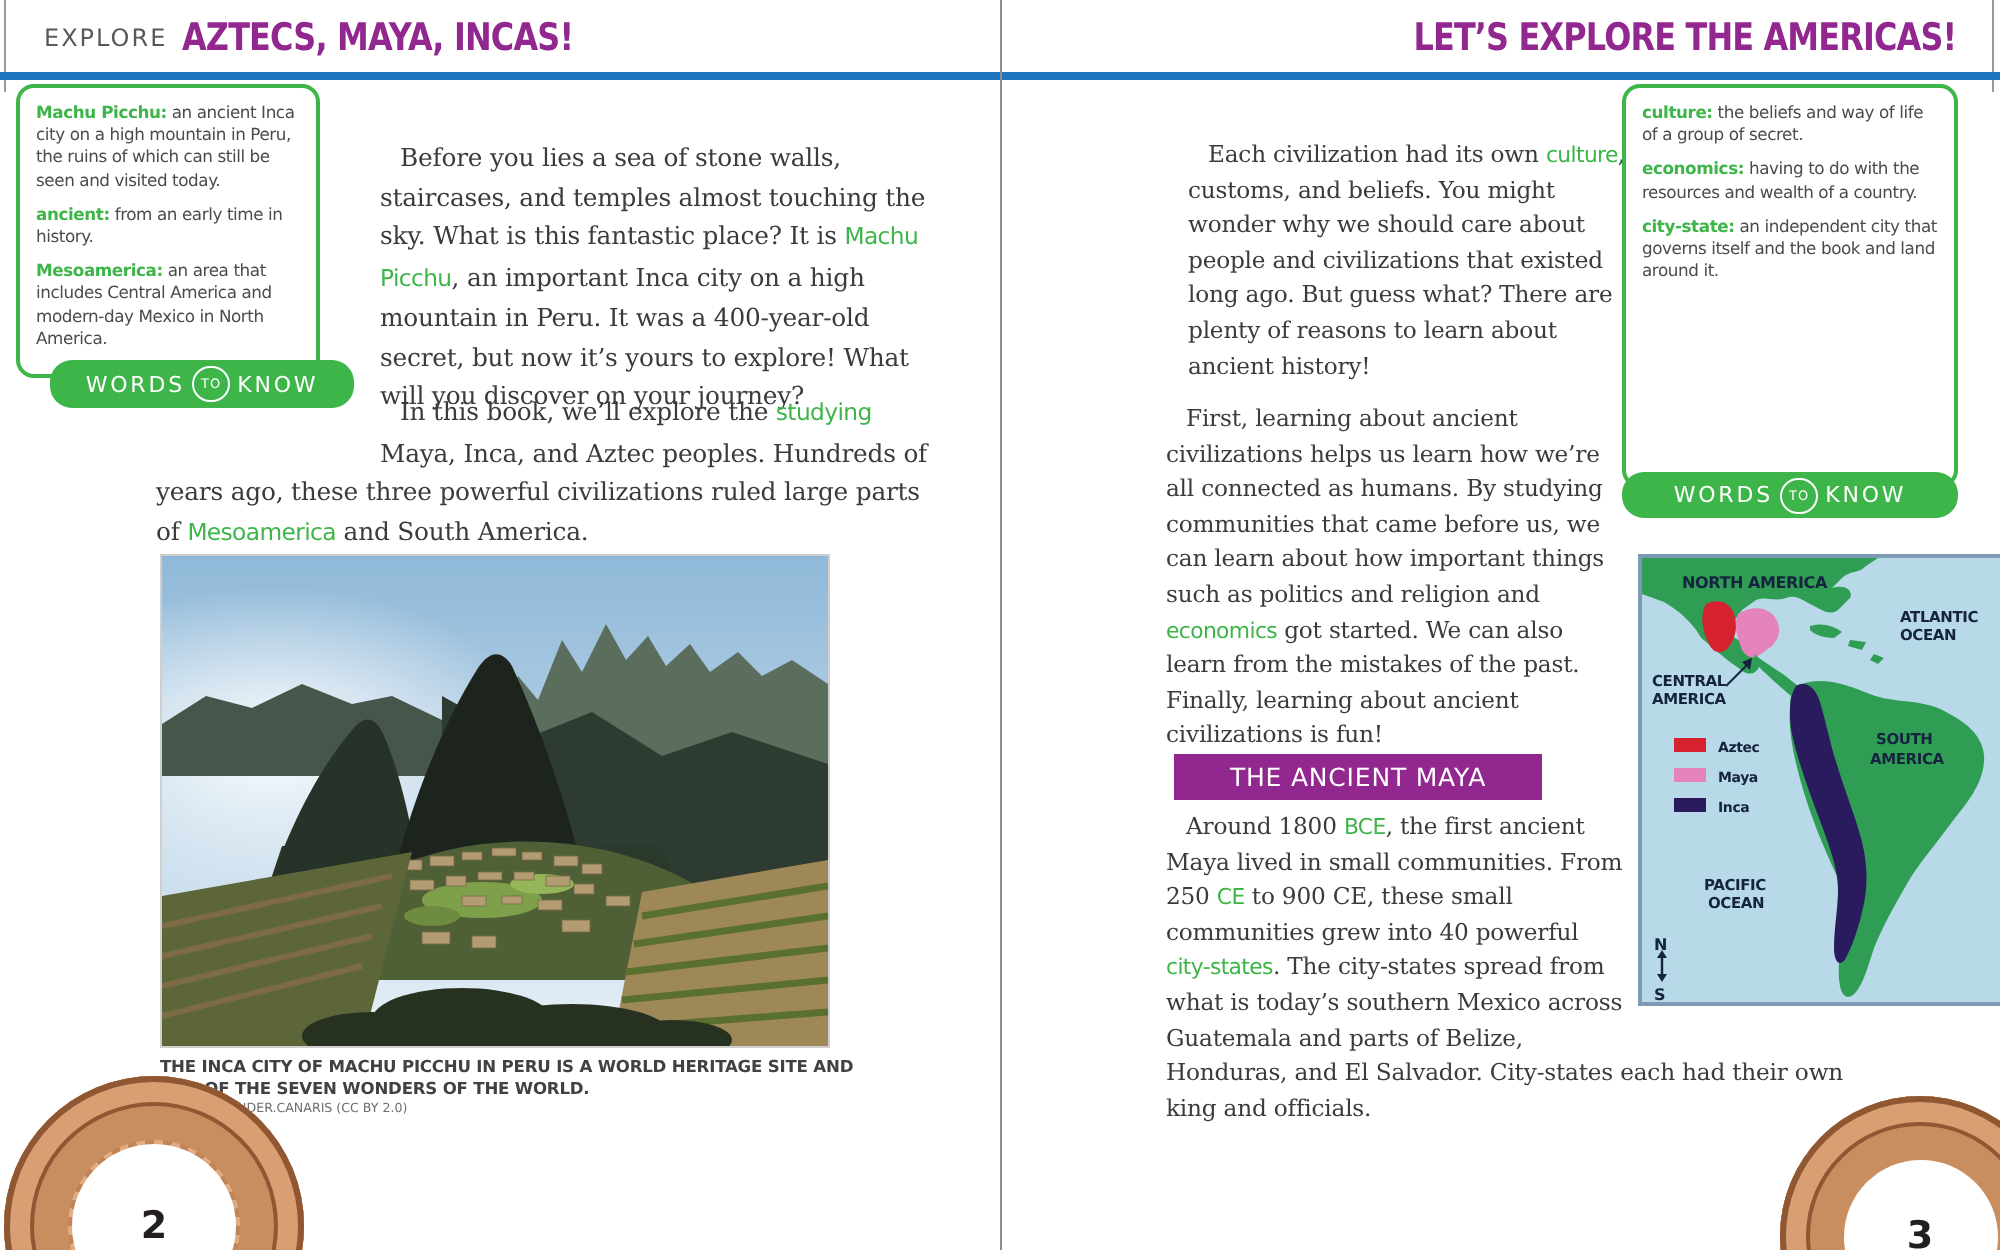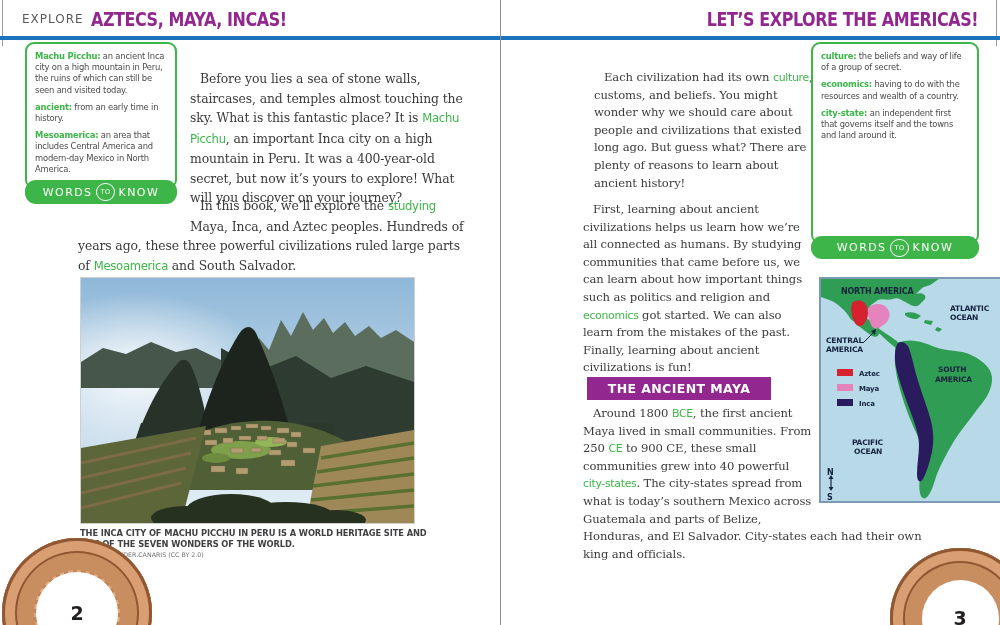--- a/index.html
+++ b/index.html
@@ -30,21 +30,21 @@
            font-size:6.5px;letter-spacing:.5px;padding:4px 3px;margin:0 4px;line-height:8px;}
   
   .para{text-indent:10px;}
   .body-l{font-size:12.4px;line-height:19.5px;letter-spacing:-.1px;}
   .body-r{font-size:11.6px;line-height:17.6px;letter-spacing:-.1px;}
   .kw{font-family:"DejaVu Sans",sans-serif;color:#3eb549;font-size:.94em;letter-spacing:-.3px;}
   .spacer-l{float:left;width:112px;height:40px;}
   .spacer-r{float:right;width:120px;height:106px;}
   
   .section-banner{background:#92278f;color:#fff;text-align:center;
-                  font-family:"DejaVu Sans",sans-serif;font-weight:bold;font-size:12.5px;
+                  font-family:"DejaVu Sans",sans-serif;font-weight:normal;font-size:12.5px;
                   letter-spacing:.4px;height:23px;line-height:23px;}
   
   .photo-frame{border:1px solid #cfcfcf;background:#9cc3e0;}
   .caption{font-family:"DejaVu Sans",sans-serif;font-weight:bold;font-size:8.3px;
            line-height:11px;color:#414042;letter-spacing:-.1px;}
   .credit{font-family:"DejaVu Sans",sans-serif;font-size:6.3px;color:#6d6e71;margin-top:1px;}
   
   .map-wrap{width:190px;height:226px;}
   .map-label{font-family:"DejaVu Sans",sans-serif;font-weight:bold;letter-spacing:-.2px;fill:#16233f;}
   
@@ -67,40 +67,40 @@
   <div class="abs gutter-line"></div>
 
   <div class="abs hdr-left">
     <span class="eyebrow">EXPLORE</span>
     <span class="run-title">AZTECS, MAYA, INCAS!</span>
   </div>
   <div class="abs hdr-right">
     <span class="run-title">LET’S EXPLORE THE AMERICAS!</span>
   </div>
 
-  <div class="abs wtk-box" style="left:25px;top:42px;width:152px;height:147px;">
+  <div class="abs wtk-box" style="left:8px;top:42px;width:152px;height:147px;">
     <div class="wtk-entry">
       <span class="wtk-term">Machu Picchu:</span><span> an ancient Inca city on a high mountain in Peru, the ruins of which can still be seen and visited today.</span>
     </div>
     <div class="wtk-entry">
       <span class="wtk-term">ancient:</span><span> from an early time in history.</span>
     </div>
     <div class="wtk-entry">
       <span class="wtk-term">Mesoamerica:</span><span> an area that includes Central America and modern-day Mexico in North America.</span>
     </div>
   </div>
   <div class="abs wtk-banner" style="left:25px;top:180px;width:152px;height:24px;">
     <span>WORDS</span>
     <span class="to-oval">TO</span>
     <span>KNOW</span>
   </div>
 
   <div class="abs para body-l" style="left:190px;top:69px;width:281px;"><span>Before you lies a sea of stone walls, staircases, and temples almost touching the sky. What is this fantastic place? It is </span><span class="kw">Machu Picchu</span><span>, an important Inca city on a high mountain in Peru. It was a 400-year-old secret, but now it’s yours to explore! What will you discover on your journey?</span></div>
   <div class="abs para body-l" style="left:78px;top:196px;width:394px;">
-    <span class="spacer-l"></span><span><span>In this book, we’ll explore the </span><span class="kw">studying</span><span> Maya, Inca, and Aztec peoples. Hundreds of years ago, these three powerful civilizations ruled large parts of </span><span class="kw">Mesoamerica</span><span> and South Salvador.</span></span>
+    <span class="spacer-l"></span><span><span>In this book, we’ll explore the </span><span class="kw">studying</span><span> Maya, Inca, and Aztec peoples. Hundreds of years ago, these three powerful civilizations ruled large parts of </span><span class="kw">Mesoamerica</span><span> and South America.</span></span>
   </div>
 
   <div class="abs photo-frame" style="left:80px;top:277px;width:333px;height:245px;">
     <svg width="333" height="245" viewBox="0 0 333 245">
       <defs>
         <linearGradient id="sky" x1="0" y1="0" x2="0" y2="1">
           <stop offset="0" stop-color="#8fb8d8"></stop>
             <stop offset="1" stop-color="#e8f1f7"></stop>
         </linearGradient>
         <radialGradient id="glow" cx="0.5" cy="0.5" r="0.5">
@@ -180,21 +180,21 @@
   </div>
 
   <div class="abs wtk-box" style="left:811px;top:42px;width:168px;height:202px;">
     <div class="wtk-entry">
       <span class="wtk-term">culture:</span><span> the beliefs and way of life of a group of secret.</span>
     </div>
     <div class="wtk-entry">
       <span class="wtk-term">economics:</span><span> having to do with the resources and wealth of a country.</span>
     </div>
     <div class="wtk-entry">
-      <span class="wtk-term">city-state:</span><span> an independent first that governs itself and the towns and land around it.</span>
+      <span class="wtk-term">city-state:</span><span> an independent city that governs itself and the book and land around it.</span>
     </div>
   </div>
   <div class="abs wtk-banner" style="left:811px;top:236px;width:168px;height:23px;">
     <span>WORDS</span>
     <span class="to-oval">TO</span>
     <span>KNOW</span>
   </div>
 
   <div class="abs map-wrap" style="left:787px;top:277px;margin-left:32px;">
     <svg width="190" height="226" viewBox="0 0 190 226">

